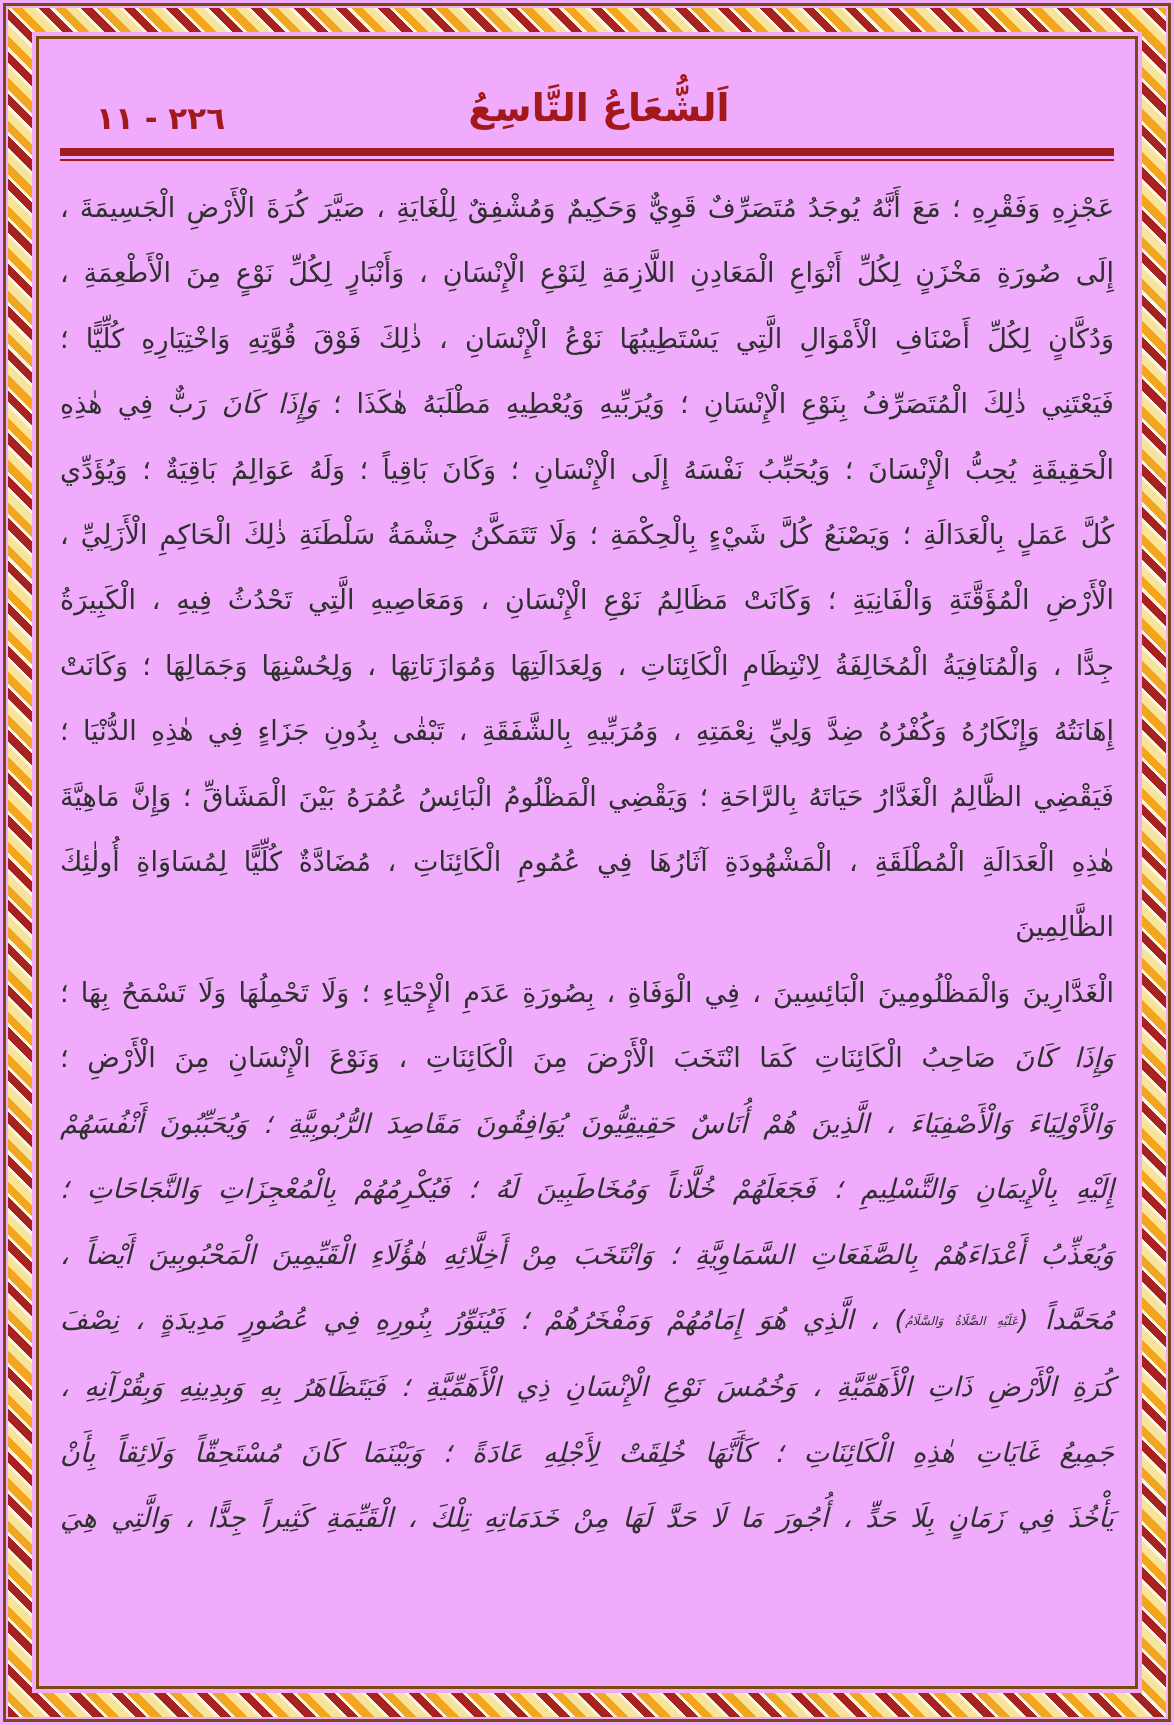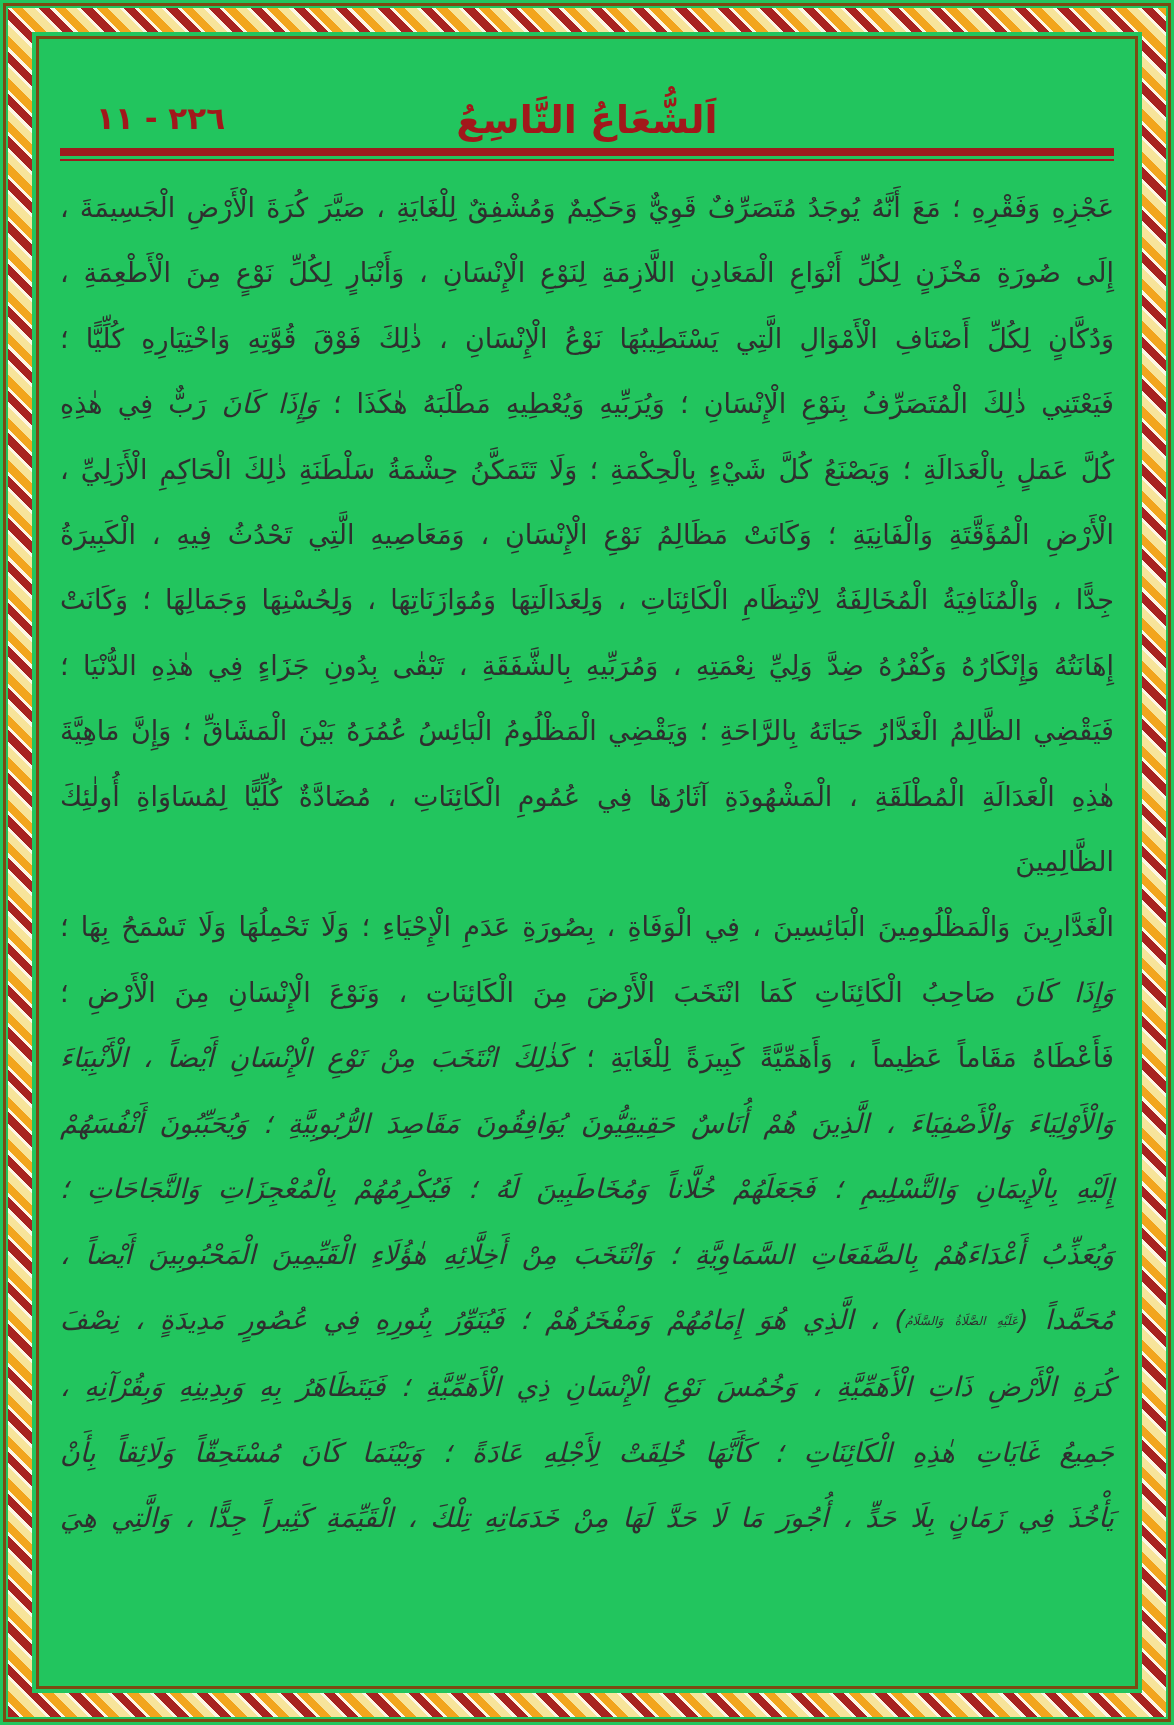--- a/index.html
+++ b/index.html
@@ -1,19 +1,19 @@
 <!DOCTYPE html>
 <html lang="ar" dir="rtl"><head>
 <meta charset="utf-8">
 <style>
   html,body{margin:0;padding:0;background:#ffffff;}
   .page{
     position:relative;
     width:1174px;height:1725px;
-    background:#22c55e;
+    background:#f0abfc;
     overflow:hidden;
     font-family:"DejaVu Sans", sans-serif;
   }
   
   .frame-outer{
     position:absolute;inset:3px;
     border:3px solid #7b4a12;
     pointer-events:none;
   }
   .frame-band{
@@ -33,21 +33,21 @@
     pointer-events:none;
   }
   .content{
     position:absolute;
     top:42px;right:60px;bottom:42px;left:60px;
     direction:rtl;
   }
   .header{position:relative;height:102px;}
   .title{
     position:absolute;left:50%;bottom:2px;transform:translateX(-50%);
-    margin:0;
+    margin:12px;
     font-size:38px;font-weight:bold;color:#a2181b;
     white-space:nowrap;
   }
   .page-number{
     position:absolute;left:36px;bottom:8px;
     font-size:31px;font-weight:bold;color:#a2181b;
     white-space:nowrap;
   }
   .rule-thick{height:8px;background:#9e1b1e;margin-top:4px;}
   .rule-thin{height:2px;background:#9e1b1e;margin-top:3px;}
@@ -84,29 +84,29 @@
       <span class="page-number">٢٢٦ - ١١</span>
       <h1 class="title">اَلشُّعَاعُ التَّاسِعُ</h1>
     </div>
     <div class="rule-thick"></div>
     <div class="rule-thin"></div>
     <div class="body" id="body-lines">
         <div class="text-line"><span class="seg-black">عَجْزِهِ وَفَقْرِهِ ؛ مَعَ أَنَّهُ يُوجَدُ مُتَصَرِّفٌ قَوِيٌّ وَحَكِيمٌ وَمُشْفِقٌ لِلْغَايَةِ ، صَيَّرَ كُرَةَ الْأَرْضِ الْجَسِيمَةَ ،</span></div>
         <div class="text-line"><span class="seg-black">إِلَى صُورَةِ مَخْزَنٍ لِكُلِّ أَنْوَاعِ الْمَعَادِنِ اللَّازِمَةِ لِنَوْعِ الْإِنْسَانِ ، وَأَنْبَارٍ لِكُلِّ نَوْعٍ مِنَ الْأَطْعِمَةِ ،</span></div>
         <div class="text-line"><span class="seg-black">وَدُكَّانٍ لِكُلِّ أَصْنَافِ الْأَمْوَالِ الَّتِي يَسْتَطِيبُهَا نَوْعُ الْإِنْسَانِ ، ذٰلِكَ فَوْقَ قُوَّتِهِ وَاخْتِيَارِهِ كُلِّيًّا ؛</span></div>
         <div class="text-line"><span class="seg-black">فَيَعْتَنِي ذٰلِكَ الْمُتَصَرِّفُ بِنَوْعِ الْإِنْسَانِ ؛ وَيُرَبِّيهِ وَيُعْطِيهِ مَطْلَبَهُ هٰكَذَا ؛ </span><span class="seg-red">وَإِذَا كَانَ</span><span class="seg-black"> رَبٌّ فِي هٰذِهِ</span></div>
+        <div class="text-line"><span class="seg-black">الْحَقِيقَةِ يُحِبُّ الْإِنْسَانَ ؛ وَيُحَبِّبُ نَفْسَهُ إِلَى الْإِنْسَانِ ؛ وَكَانَ بَاقِياً ؛ وَلَهُ عَوَالِمُ بَاقِيَةٌ ؛ وَيُؤَدِّي</span></div>
         <div class="text-line"><span class="seg-black">كُلَّ عَمَلٍ بِالْعَدَالَةِ ؛ وَيَصْنَعُ كُلَّ شَيْءٍ بِالْحِكْمَةِ ؛ وَلَا تَتَمَكَّنُ حِشْمَةُ سَلْطَنَةِ ذٰلِكَ الْحَاكِمِ الْأَزَلِيِّ ،</span></div>
         <div class="text-line"><span class="seg-black">الْأَرْضِ الْمُؤَقَّتَةِ وَالْفَانِيَةِ ؛ وَكَانَتْ مَظَالِمُ نَوْعِ الْإِنْسَانِ ، وَمَعَاصِيهِ الَّتِي تَحْدُثُ فِيهِ ، الْكَبِيرَةُ</span></div>
         <div class="text-line"><span class="seg-black">جِدًّا ، وَالْمُنَافِيَةُ الْمُخَالِفَةُ لِانْتِظَامِ الْكَائِنَاتِ ، وَلِعَدَالَتِهَا وَمُوَازَنَاتِهَا ، وَلِحُسْنِهَا وَجَمَالِهَا ؛ وَكَانَتْ</span></div>
         <div class="text-line"><span class="seg-black">إِهَانَتُهُ وَإِنْكَارُهُ وَكُفْرُهُ ضِدَّ وَلِيِّ نِعْمَتِهِ ، وَمُرَبِّيهِ بِالشَّفَقَةِ ، تَبْقٰى بِدُونِ جَزَاءٍ فِي هٰذِهِ الدُّنْيَا ؛</span></div>
         <div class="text-line"><span class="seg-black">فَيَقْضِي الظَّالِمُ الْغَدَّارُ حَيَاتَهُ بِالرَّاحَةِ ؛ وَيَقْضِي الْمَظْلُومُ الْبَائِسُ عُمُرَهُ بَيْنَ الْمَشَاقِّ ؛ وَإِنَّ مَاهِيَّةَ</span></div>
         <div class="text-line"><span class="seg-black">هٰذِهِ الْعَدَالَةِ الْمُطْلَقَةِ ، الْمَشْهُودَةِ آثَارُهَا فِي عُمُومِ الْكَائِنَاتِ ، مُضَادَّةٌ كُلِّيًّا لِمُسَاوَاةِ أُولٰئِكَ الظَّالِمِينَ</span></div>
         <div class="text-line"><span class="seg-black">الْغَدَّارِينَ وَالْمَظْلُومِينَ الْبَائِسِينَ ، فِي الْوَفَاةِ ، بِصُورَةِ عَدَمِ الْإِحْيَاءِ ؛ وَلَا تَحْمِلُهَا وَلَا تَسْمَحُ بِهَا ؛</span></div>
         <div class="text-line"><span class="seg-red">وَإِذَا كَانَ</span><span class="seg-black"> صَاحِبُ الْكَائِنَاتِ كَمَا انْتَخَبَ الْأَرْضَ مِنَ الْكَائِنَاتِ ، وَنَوْعَ الْإِنْسَانِ مِنَ الْأَرْضِ ؛</span></div>
-        <div class="text-line"><span class="seg-black">فَأَعْطَاهُ مَقَاماً عَظِيماً ، وَأَهَمِّيَّةً كَبِيرَةً لِلْغَايَةِ ؛ </span><span class="seg-red">كَذٰلِكَ انْتَخَبَ مِنْ نَوْعِ الْإِنْسَانِ أَيْضاً ، الْأَنْبِيَاءَ</span></div>
         <div class="text-line"><span class="seg-red">وَالْأَوْلِيَاءَ وَالْأَصْفِيَاءَ ، الَّذِينَ هُمْ أُنَاسٌ حَقِيقِيُّونَ يُوَافِقُونَ مَقَاصِدَ الرُّبُوبِيَّةِ ؛ وَيُحَبِّبُونَ أَنْفُسَهُمْ</span></div>
         <div class="text-line"><span class="seg-red">إِلَيْهِ بِالْإِيمَانِ وَالتَّسْلِيمِ ؛ فَجَعَلَهُمْ خُلَّاناً وَمُخَاطَبِينَ لَهُ ؛ فَيُكْرِمُهُمْ بِالْمُعْجِزَاتِ وَالنَّجَاحَاتِ ؛</span></div>
         <div class="text-line"><span class="seg-red">وَيُعَذِّبُ أَعْدَاءَهُمْ بِالصَّفَعَاتِ السَّمَاوِيَّةِ ؛ وَانْتَخَبَ مِنْ أَخِلَّائِهِ هٰؤُلَاءِ الْقَيِّمِينَ الْمَحْبُوبِينَ أَيْضاً ،</span></div>
         <div class="text-line"><span class="seg-red">مُحَمَّداً (</span><span class="seg-red seal">عَلَيْهِ الصَّلَاةُ وَالسَّلَامُ</span><span class="seg-red">) ، الَّذِي هُوَ إِمَامُهُمْ وَمَفْخَرُهُمْ ؛ فَيُنَوِّرُ بِنُورِهِ فِي عُصُورٍ مَدِيدَةٍ ، نِصْفَ</span></div>
         <div class="text-line"><span class="seg-red">كُرَةِ الْأَرْضِ ذَاتِ الْأَهَمِّيَّةِ ، وَخُمُسَ نَوْعِ الْإِنْسَانِ ذِي الْأَهَمِّيَّةِ ؛ فَيَتَظَاهَرُ بِهِ وَبِدِينِهِ وَبِقُرْآنِهِ ،</span></div>
         <div class="text-line"><span class="seg-red">جَمِيعُ غَايَاتِ هٰذِهِ الْكَائِنَاتِ ؛ كَأَنَّهَا خُلِقَتْ لِأَجْلِهِ عَادَةً ؛ وَبَيْنَمَا كَانَ مُسْتَحِقّاً وَلَائِقاً بِأَنْ</span></div>
         <div class="text-line"><span class="seg-red">يَأْخُذَ فِي زَمَانٍ بِلَا حَدٍّ ، أُجُورَ مَا لَا حَدَّ لَهَا مِنْ خَدَمَاتِهِ تِلْكَ ، الْقَيِّمَةِ كَثِيراً جِدًّا ، وَالَّتِي هِيَ</span></div>
       </div>
   </div>
 </div>

